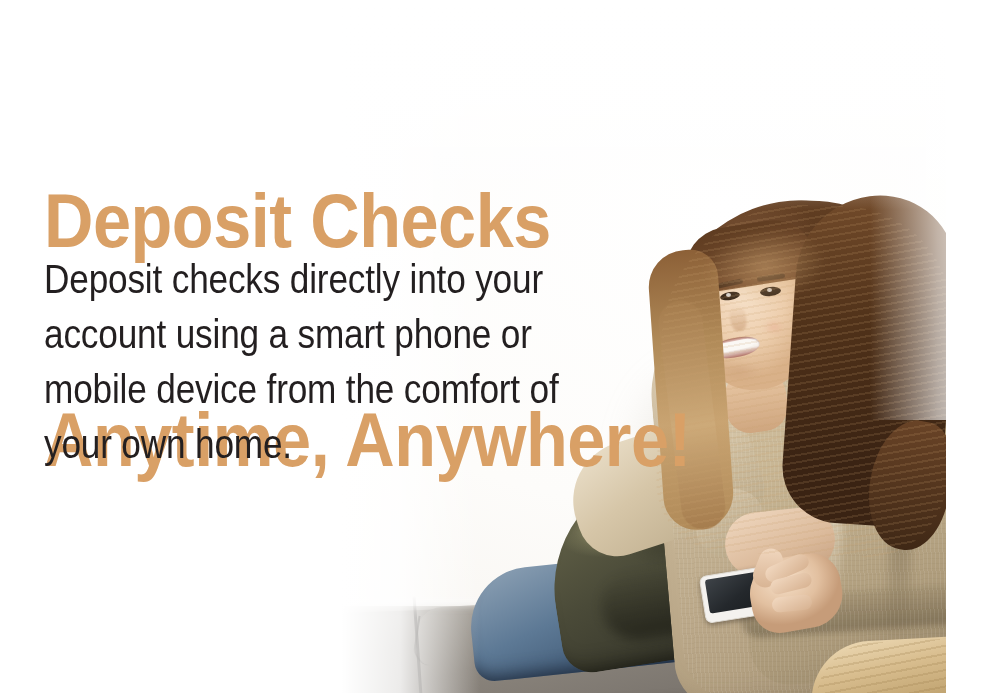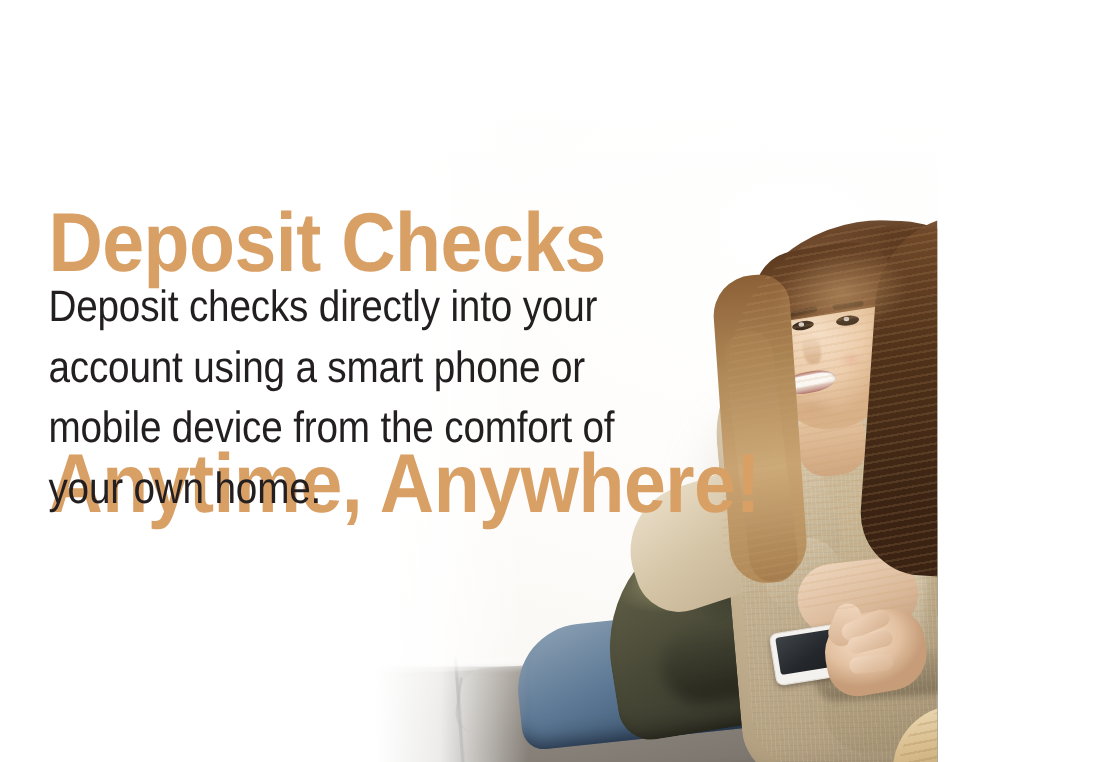--- a/index.html
+++ b/index.html
@@ -1,21 +1,21 @@
 <!DOCTYPE html>
 <html><head>
 <meta charset="utf-8">
 <title>Deposit Checks Anytime, Anywhere</title>
 <style>
   html,body{margin:0;padding:0;background:#ffffff;}
   body{font-family:"Liberation Sans", sans-serif;}
 
   #banner{
     position:relative;
-    width:852px;
+    width:946px;
     height:693px;
     background:#ffffff;
     overflow:hidden;
   }
 
   
   #photo{
     position:absolute;
     left:270px; top:0;
     width:730px; height:693px;

